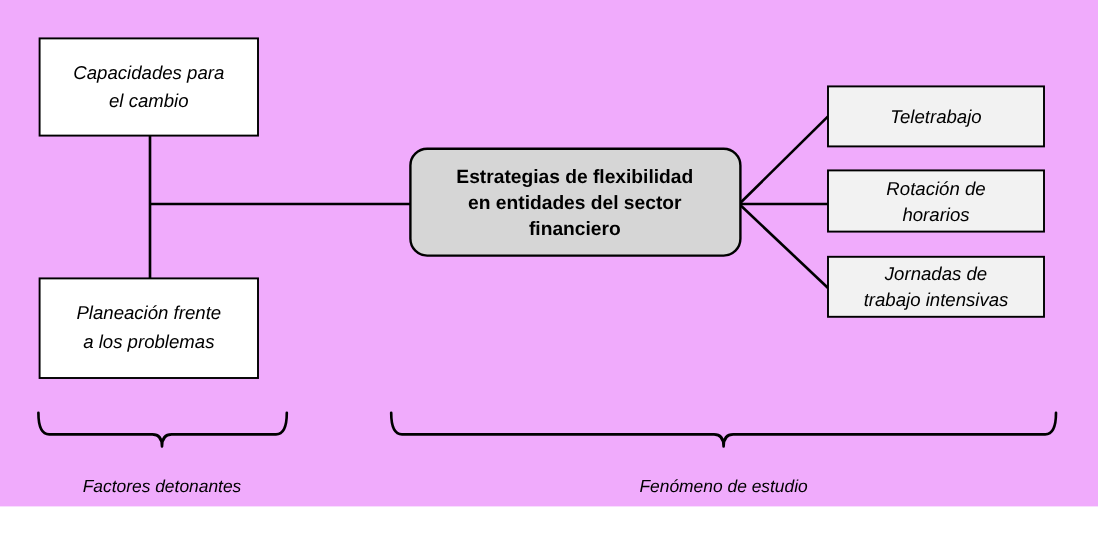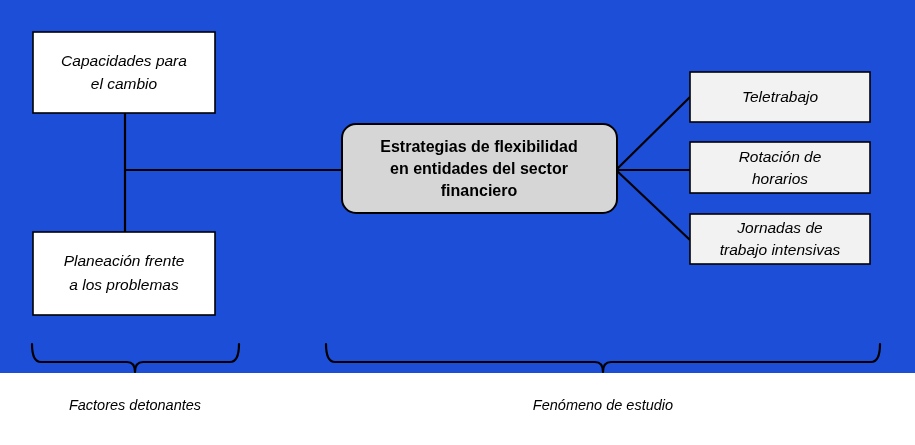--- a/index.html
+++ b/index.html
@@ -9,22 +9,22 @@
   }
   body {
     width: 915px;
     height: 445px;
     font-family: "Liberation Sans", sans-serif;
     overflow: hidden;
   }
   #diagram-root {
     position: relative;
     width: 915px;
-    height: 373px;
-    background: #1d4ed8;
+    height: 422px;
+    background: #f0abfc;
   }
   svg.diagram-canvas {
     position: absolute;
     top: 0;
     left: 0;
     width: 915px;
     height: 445px;
     display: block;
   }
   .node-box {

